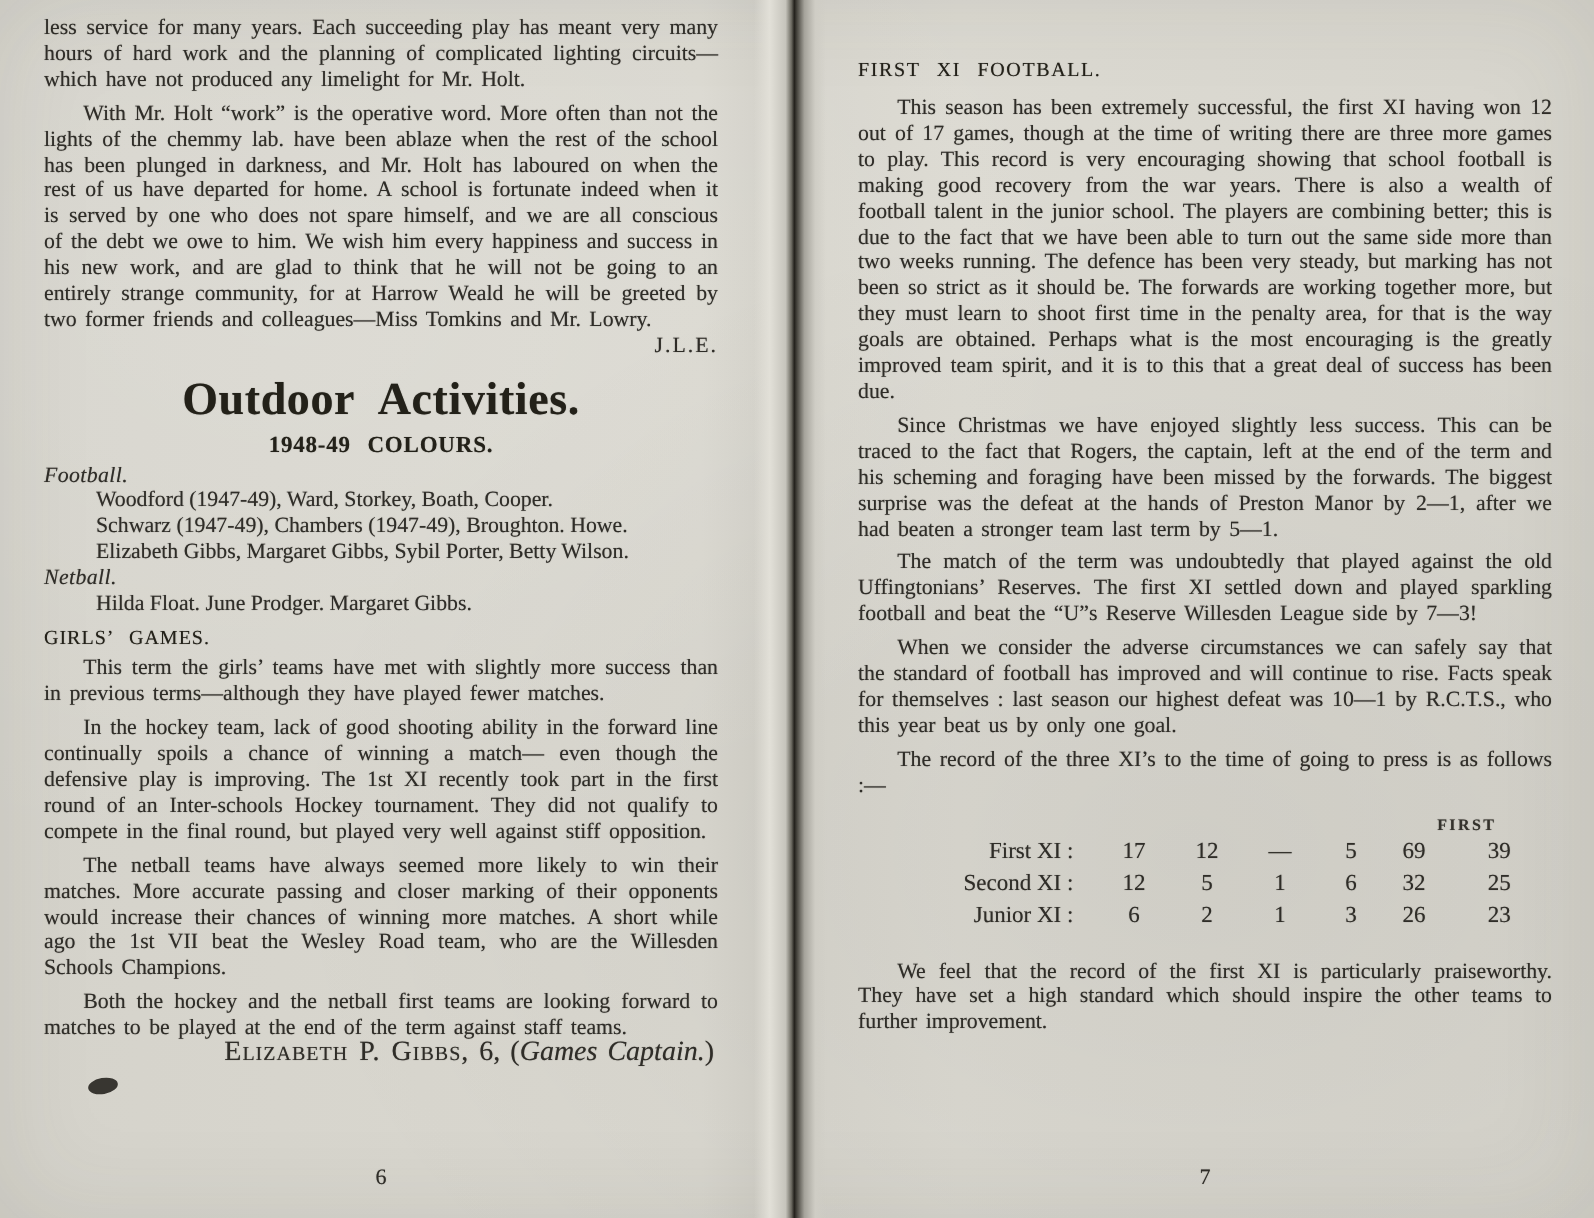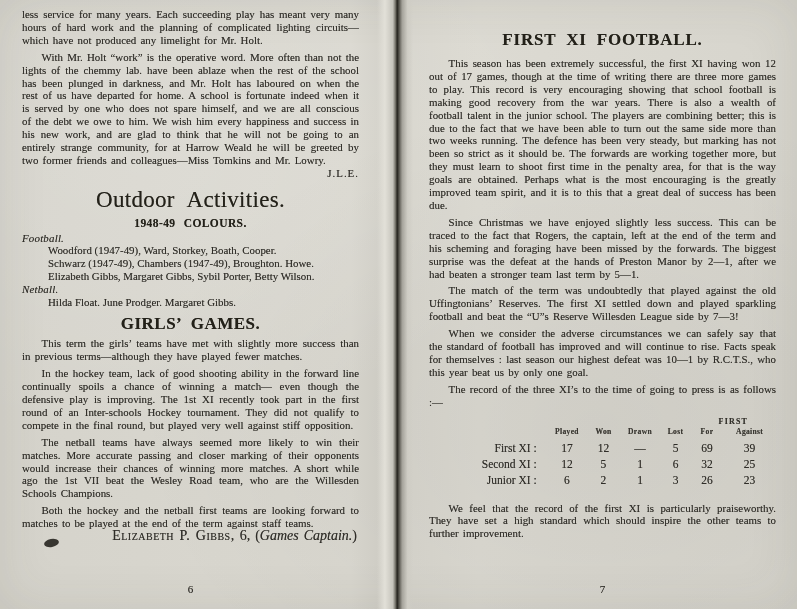--- a/index.html
+++ b/index.html
@@ -45,34 +45,34 @@
     font-size:10.9px;line-height:12.9px;
     text-align:justify;
     text-indent:1.8em;
     word-spacing:1.5px;
   }
   .b + .b{margin-top:4px;}
   .noind{text-indent:0;}
   .initials{float:right;font-size:10.9px;letter-spacing:1px;}
   h1.outdoor{
     margin:7px 0 1px 0;
-    font-size:23px;font-weight:400;text-align:center;
+    font-size:23px;font-weight:700;text-align:center;
     word-spacing:7px;letter-spacing:.3px;color:#232119;
   }
   h2.colours{
     margin:3px 0 2px 0;
     font-size:11.5px;font-weight:700;text-align:center;
     word-spacing:5px;letter-spacing:.4px;color:#232119;
   }
   .sport{font-size:10.9px;line-height:12.6px;margin-top:1px;}
   .sport i{letter-spacing:.2px;}
   .names{font-size:10.9px;line-height:12.6px;padding-left:26px;}
   h3.girls, h3.football{
     margin:6px 0 3px 0;
-    font-size:17px;font-weight:700;text-align:center;
+    font-size:10px;font-weight:400;
     word-spacing:5px;letter-spacing:.5px;color:#232119;
   }
   h3.football{margin:0 0 7px 0;letter-spacing:.8px;}
   .signature{float:right;font-size:14px;text-indent:0;padding-right:2px;}
   .sc{font-variant:small-caps;letter-spacing:.5px;}
   .pagenum{
     margin-top:auto;
     text-align:center;font-size:11px;padding-top:6px;
   }
   
@@ -148,29 +148,20 @@
           <col style="width:30px">
           <col style="width:32px">
           <col style="width:52px">
       </colgroup>
       <tbody>
           <tr>
         <td colspan="5"></td>
         <td colspan="2" class="goals">FIRST</td>
       </tr>
       <tr>
-        <td></td>
-        <td class="colh">Played</td>
-        <td class="colh">Won</td>
-        <td class="colh">Drawn</td>
-        <td class="colh">Lost</td>
-        <td class="colh">For</td>
-        <td class="colh">Against</td>
-      </tr>
-      <tr>
         <td class="lbl">First XI :</td>
         <td class="val">17</td>
         <td class="val">12</td>
         <td class="val">—</td>
         <td class="val">5</td>
         <td class="val">69</td>
         <td class="val">39</td>
       </tr>
       <tr>
         <td class="lbl">Second XI :</td>

